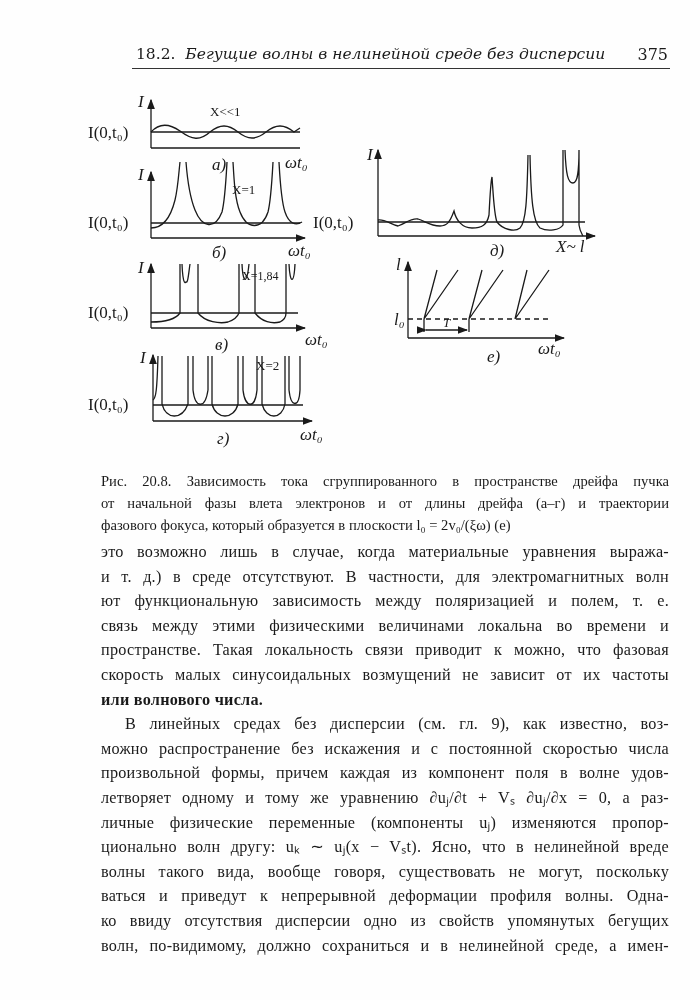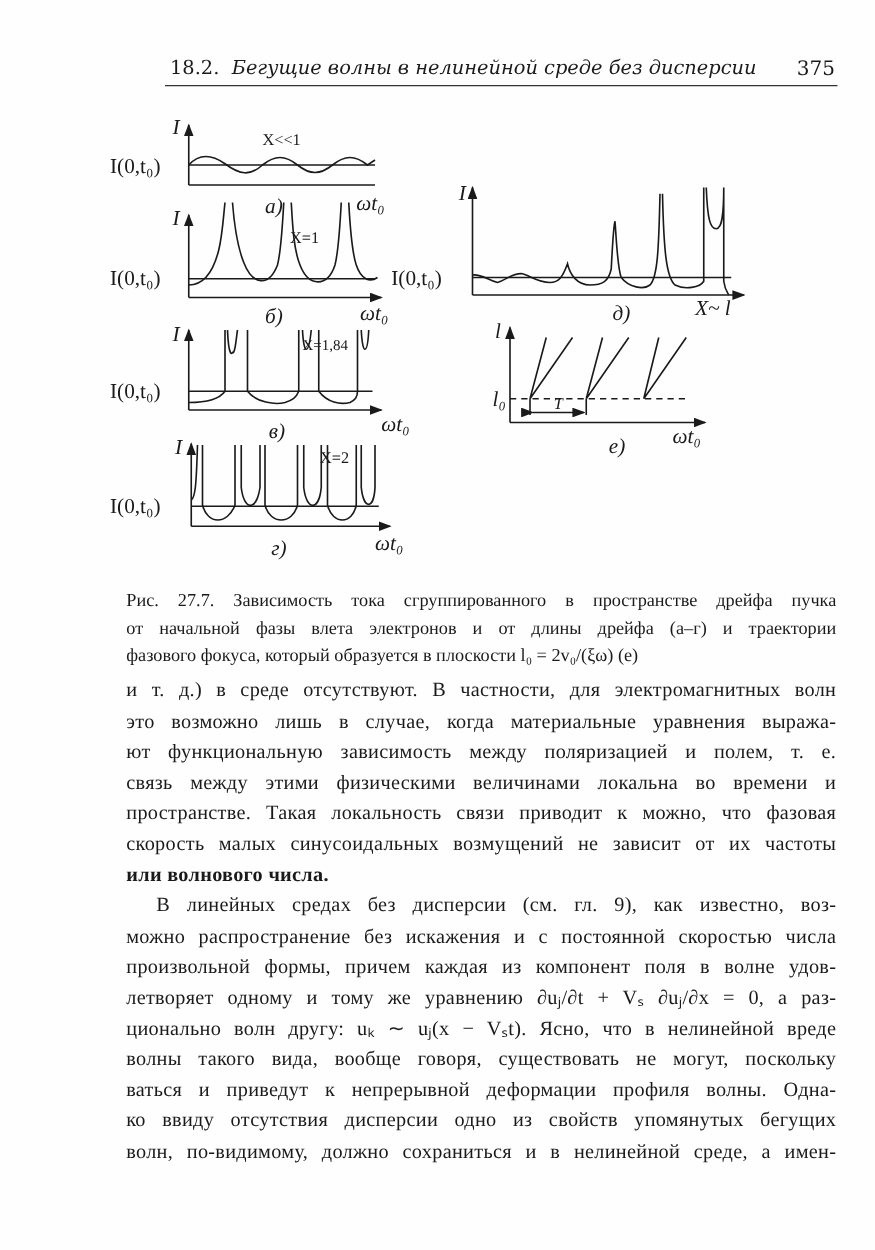--- a/index.html
+++ b/index.html
@@ -118,39 +118,40 @@
 
     <text x="396" y="270" font-style="italic">l</text>
     <text x="394" y="325" font-style="italic">l₀</text>
     <text x="443" y="327" font-size="13" font-style="italic">T</text>
     <text x="538" y="354" font-style="italic">ωt₀</text>
     <text x="487" y="362" font-style="italic">е)</text>
   </g>
 </svg>
 
 <div class="caption">
-  <span class="ln">Рис. 27.7. Зависимость тока сгруппированного в пространстве дрейфа пучка</span>
+  <span class="ln">Рис. 20.8. Зависимость тока сгруппированного в пространстве дрейфа пучка</span>
   <span class="ln">от начальной фазы влета электронов и от длины дрейфа (а–г) и траектории</span>
   <span class="ln last">фазового фокуса, который образуется в плоскости l₀ = 2v₀/(ξω) (е)</span>
 </div>
 
 <div class="body">
   <div>
+    <span class="ln">это возможно лишь в случае, когда материальные уравнения выража-</span>
     <span class="ln">и т. д.) в среде отсутствуют. В частности, для электромагнитных волн</span>
-    <span class="ln">это возможно лишь в случае, когда материальные уравнения выража-</span>
     <span class="ln">ют функциональную зависимость между поляризацией и полем, т. е.</span>
     <span class="ln">связь между этими физическими величинами локальна во времени и</span>
     <span class="ln">пространстве. Такая локальность связи приводит к можно, что фазовая</span>
     <span class="ln">скорость малых синусоидальных возмущений не зависит от их частоты</span>
     <span class="ln last">или волнового числа.</span>
   </div>
   <div>
     <span class="ln indent">В линейных средах без дисперсии (см. гл. 9), как известно, воз-</span>
     <span class="ln">можно распространение без искажения и с постоянной скоростью числа</span>
     <span class="ln">произвольной формы, причем каждая из компонент поля в волне удов-</span>
     <span class="ln">летворяет одному и тому же уравнению ∂uⱼ/∂t + Vₛ ∂uⱼ/∂x = 0, а раз-</span>
+    <span class="ln">личные физические переменные (компоненты uⱼ) изменяются пропор-</span>
     <span class="ln">ционально волн другу: uₖ ∼ uⱼ(x − Vₛt). Ясно, что в нелинейной вреде</span>
     <span class="ln">волны такого вида, вообще говоря, существовать не могут, поскольку</span>
     <span class="ln">ваться и приведут к непрерывной деформации профиля волны. Одна-</span>
     <span class="ln">ко ввиду отсутствия дисперсии одно из свойств упомянутых бегущих</span>
     <span class="ln">волн, по-видимому, должно сохраниться и в нелинейной среде, а имен-</span>
   </div>
 </div>
 
 </body></html>

